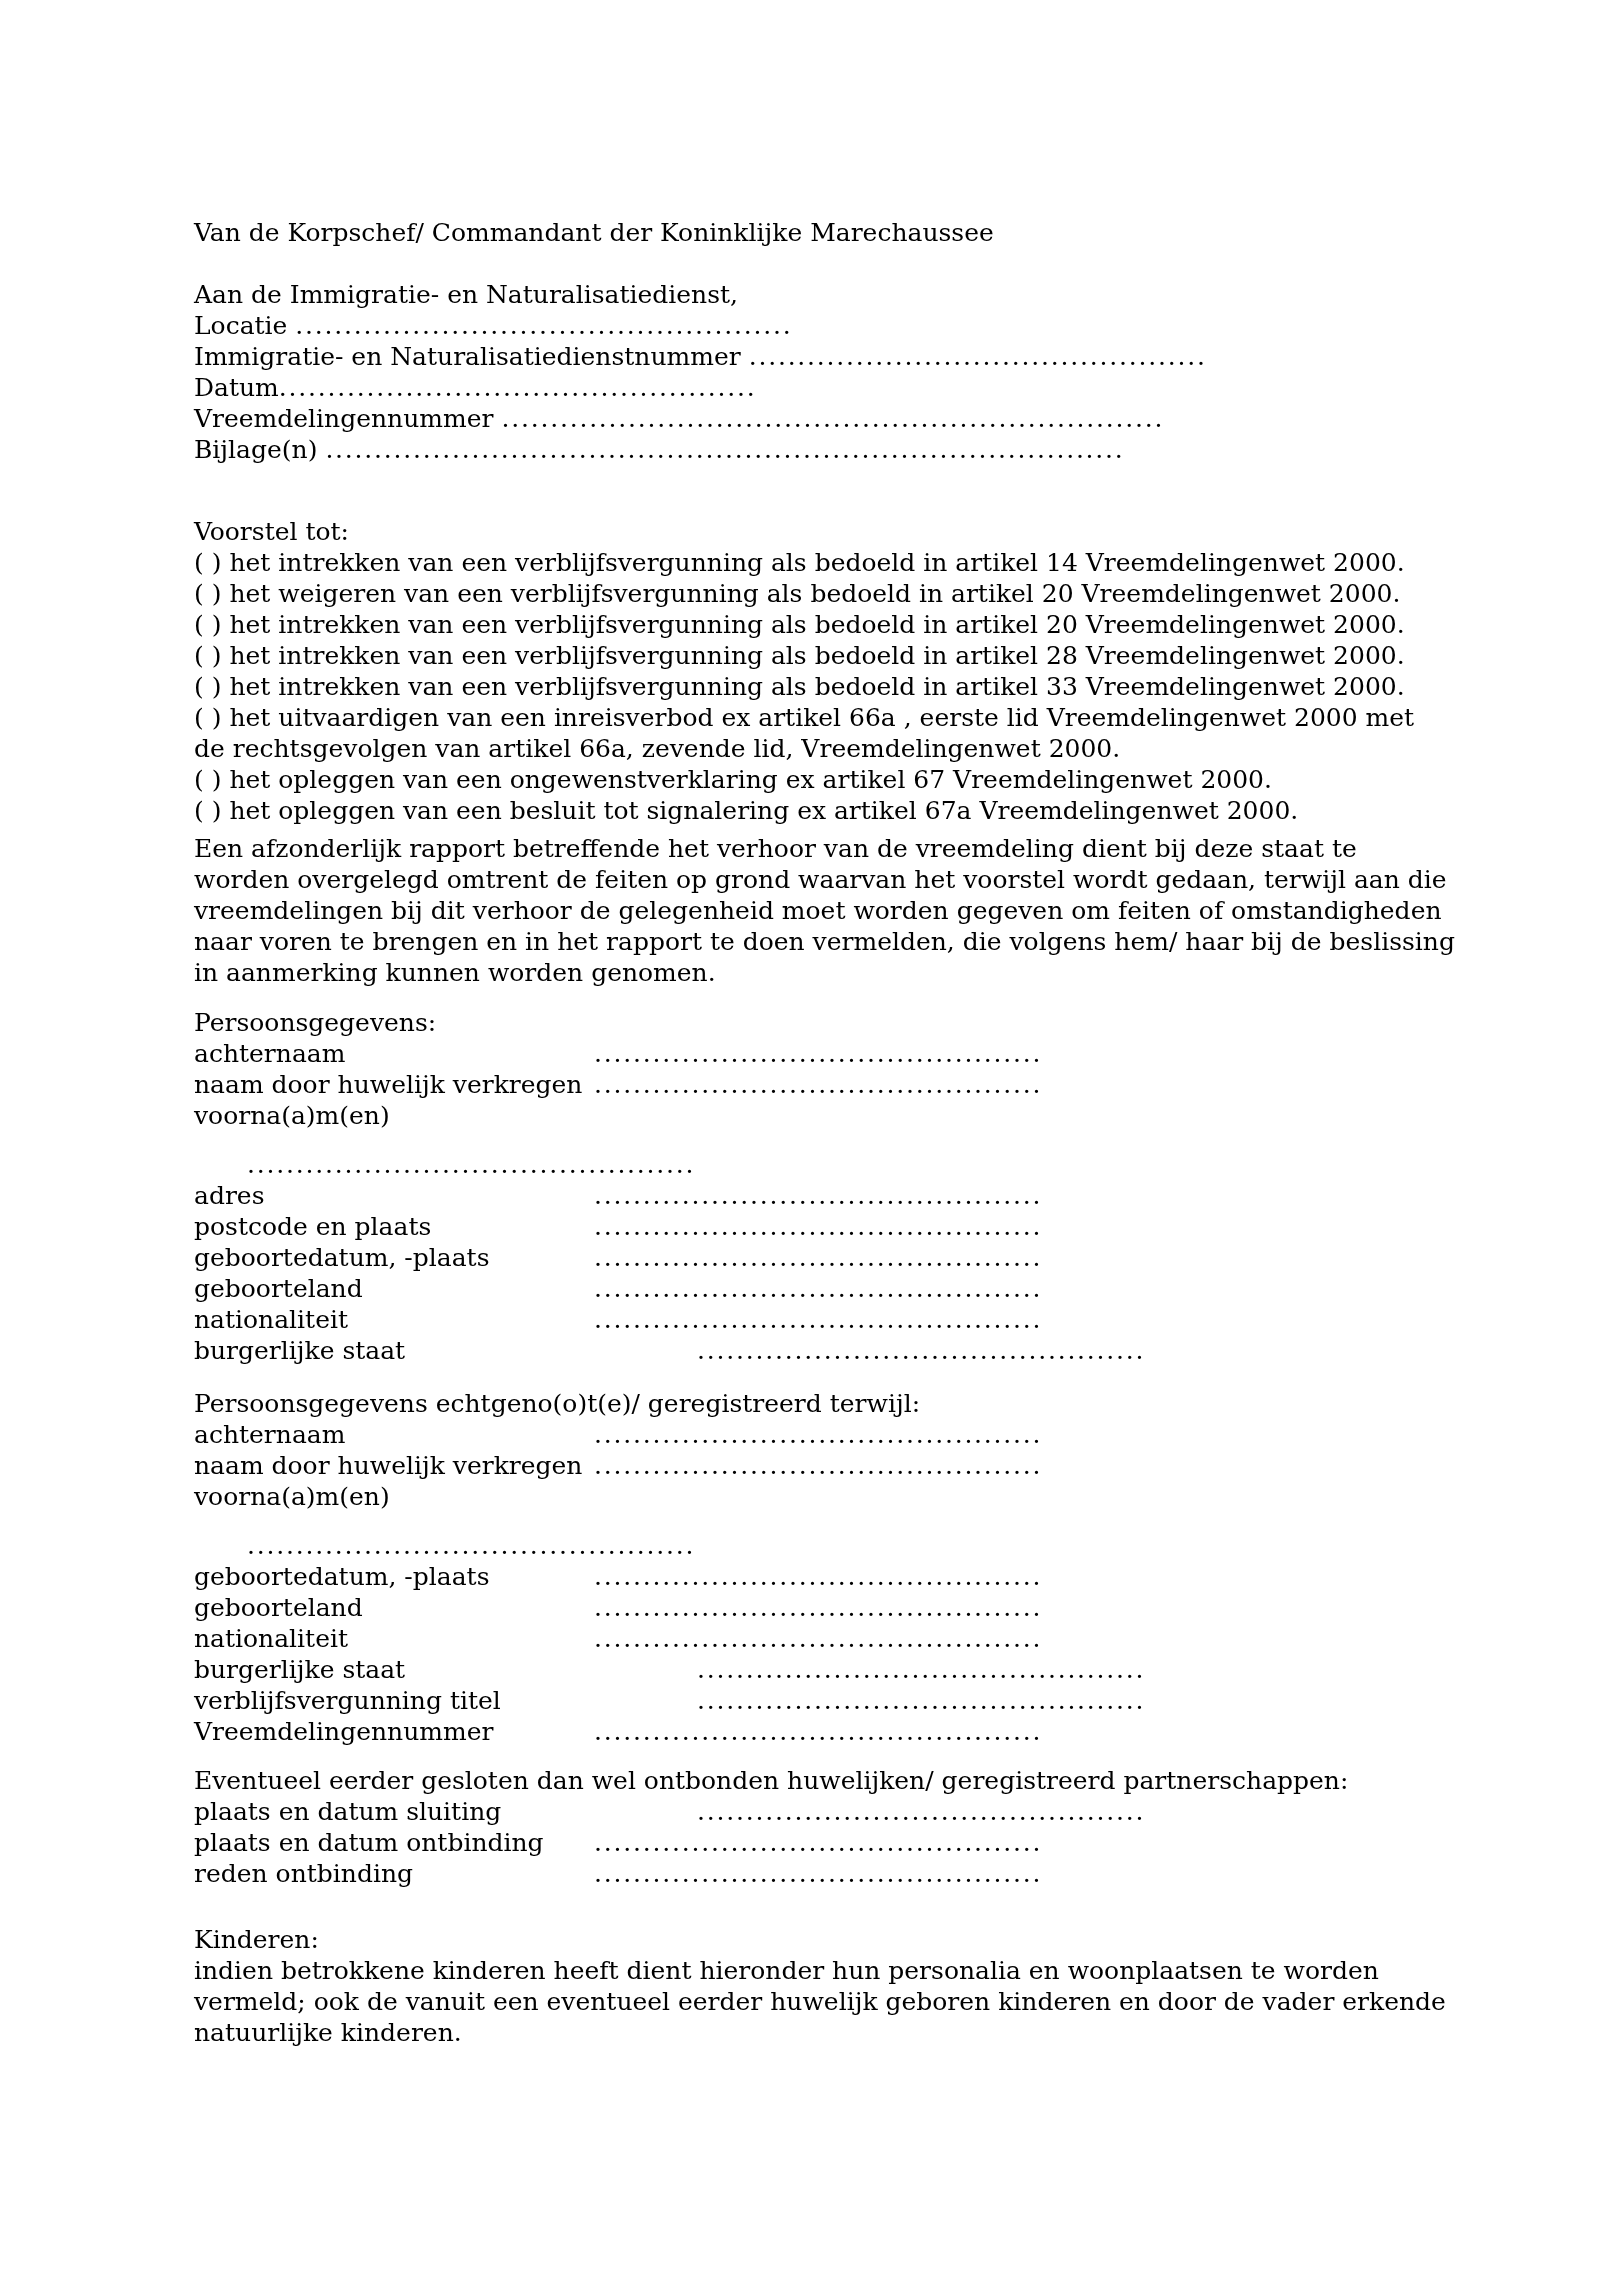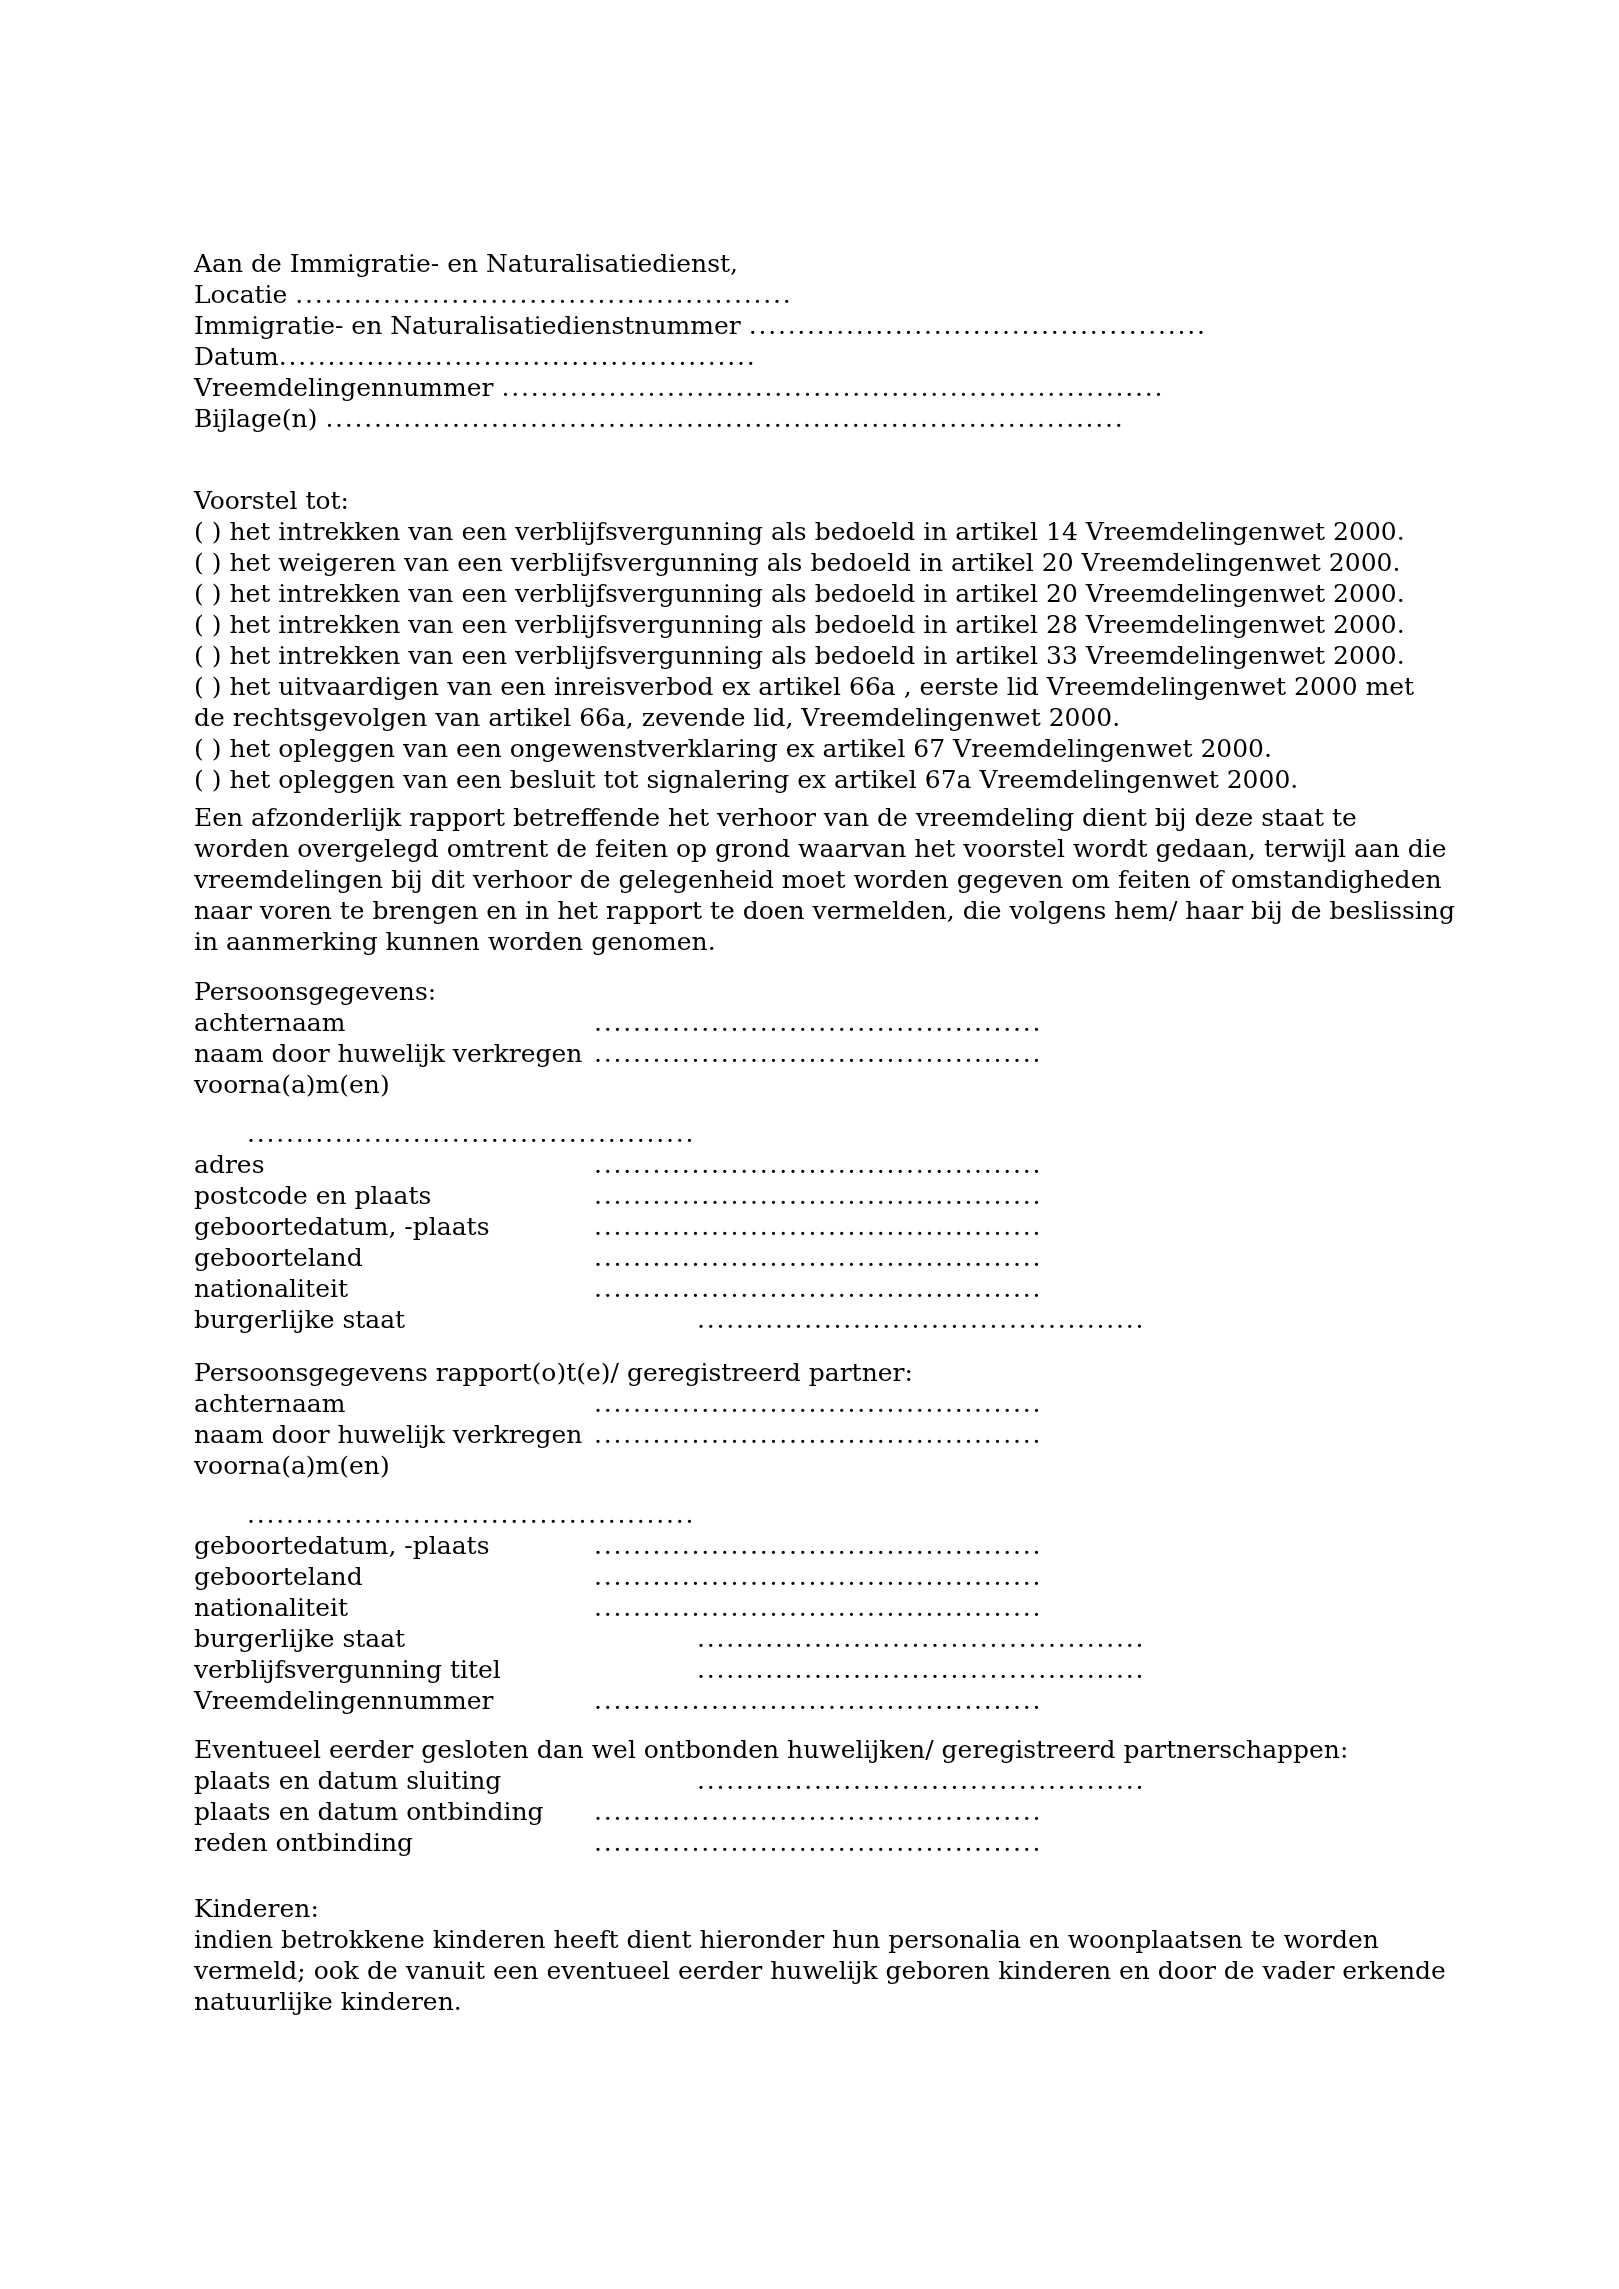--- a/index.html
+++ b/index.html
@@ -24,20 +24,21 @@
   .frow .lbl{flex:none;width:400px;}
   .frow.tab2 .lbl{width:503px;}
   .frow.indent{padding-left:53px;margin-top:18.3px;}
   .dots{letter-spacing:1.8px;white-space:nowrap;}
 </style>
 </head>
 <body>
 
 <div class="page">
 
+  <div class="line">Van de Korpschef/ Commandant der Koninklijke Marechaussee</div>
 
   <section class="sec" id="addressee">
     <div class="line">Aan de Immigratie- en Naturalisatiedienst,</div>
 
       <div class="line"><span>Locatie </span><span class="dots">...................................................</span></div>
 
       <div class="line"><span>Immigratie- en Naturalisatiedienstnummer </span><span class="dots">...............................................</span></div>
 
       <div class="line"><span>Datum</span><span class="dots">.................................................</span></div>
 
@@ -133,21 +134,21 @@
       </div>
 
       <div class="frow line tab2">
         <span class="lbl">burgerlijke staat</span>
         <span class="dots">..............................................</span>
       </div>
 
   </section>
 
   <section class="sec" id="person2">
-    <div class="line">Persoonsgegevens rapport(o)t(e)/ geregistreerd partner:</div>
+    <div class="line">Persoonsgegevens echtgeno(o)t(e)/ geregistreerd terwijl:</div>
 
       <div class="frow line">
         <span class="lbl">achternaam</span>
         <span class="dots">..............................................</span>
       </div>
 
       <div class="frow line">
         <span class="lbl">naam door huwelijk verkregen</span>
         <span class="dots">..............................................</span>
       </div>

